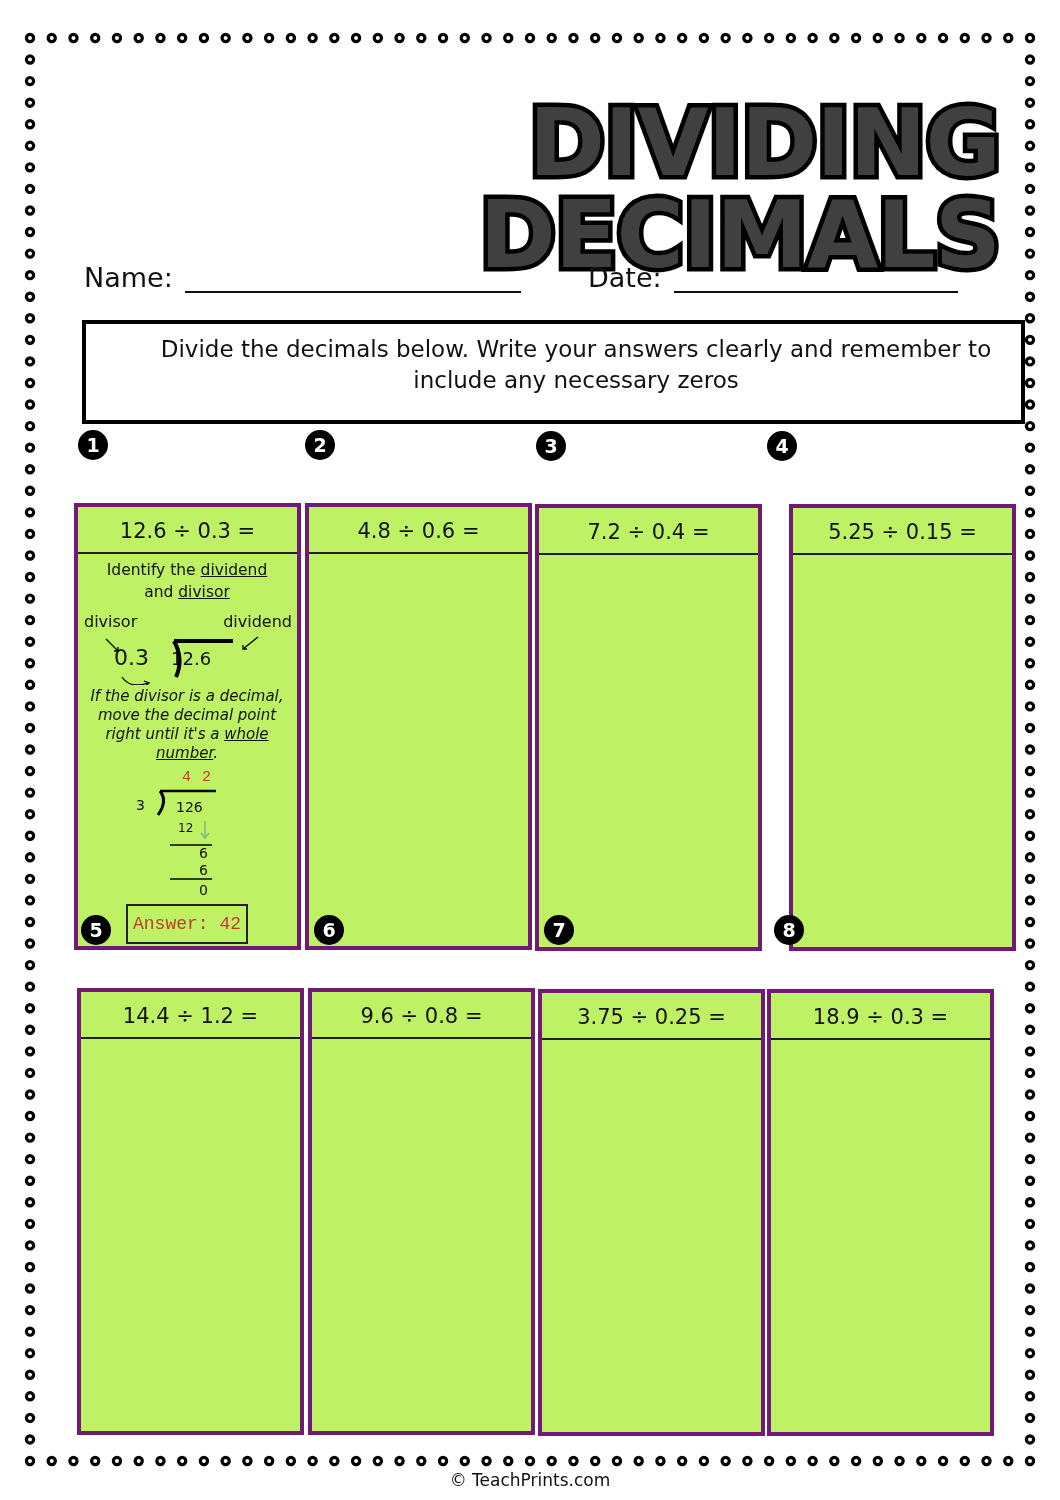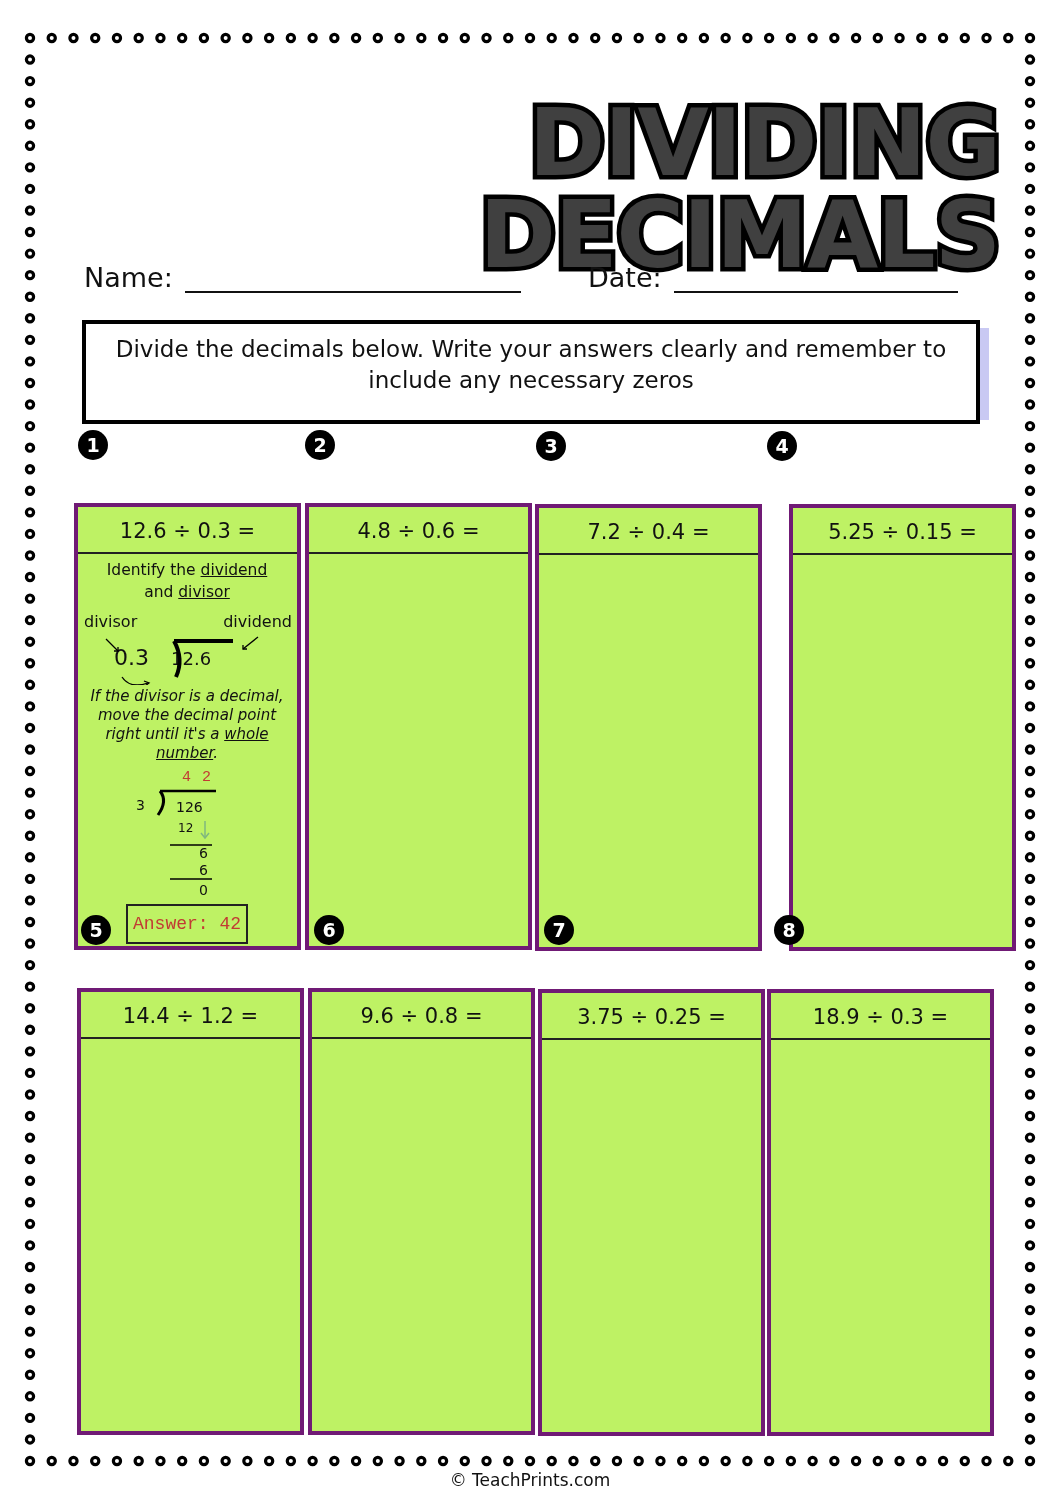--- a/index.html
+++ b/index.html
@@ -3,21 +3,21 @@
 <meta charset="utf-8">
 <style>
   html,body{margin:0;padding:0;background:#fff;}
   body{width:1060px;height:1500px;position:relative;overflow:hidden;font-family:"DejaVu Sans","Liberation Sans",sans-serif;color:#111;}
   .dots{position:absolute;left:0;top:0;width:1060px;height:1500px;}
   .title{position:absolute;left:60px;top:98px;width:940px;text-align:right;font-family:"DejaVu Sans",sans-serif;font-weight:bold;font-size:92px;letter-spacing:-1px;color:#404040;
     -webkit-text-stroke:9px #000;paint-order:stroke fill;line-height:1;}
   .field{position:absolute;font-size:27px;top:262px;}
   .field .line{display:inline-block;border-bottom:2px solid #111;vertical-align:bottom;margin-left:12px;height:28px;}
   .instr-shadow{position:absolute;left:91px;top:328px;width:898px;height:92px;background:#c9c9f3;}
-  .instr{position:absolute;left:82px;top:320px;width:890px;height:86px;border:4px solid #000;background:#fff;text-align:center;font-size:23px;line-height:31px;padding-top:10px;box-sizing:content-box;}
+  .instr{position:absolute;left:82px;top:320px;width:890px;height:86px;border:4px solid #000;background:#fff;text-align:center;font-size:23px;line-height:31px;padding-top:10px;box-sizing:content-box;padding-left:45px;}
   .card{position:absolute;border:4px solid #701a75;background:#bef264;margin-top:48px;}
   .card .hdr{height:45px;border-bottom:2px solid #222;text-align:center;font-size:21px;line-height:48px;}
   .badge{position:absolute;width:30px;height:30px;border-radius:50%;background:#000;color:#fff;font-weight:bold;font-size:19px;text-align:center;line-height:30px;}
   .ex{position:absolute;left:0;top:48px;width:218px;height:390px;font-size:15.5px;text-align:center;}
   .ex u{text-decoration:underline;}
   .red{color:#c23b33;font-family:Liberation Mono, monospace;}
   .footer{position:absolute;left:0;width:1060px;top:1470px;text-align:center;font-size:17px;}
 </style>
 </head>
 <body>

